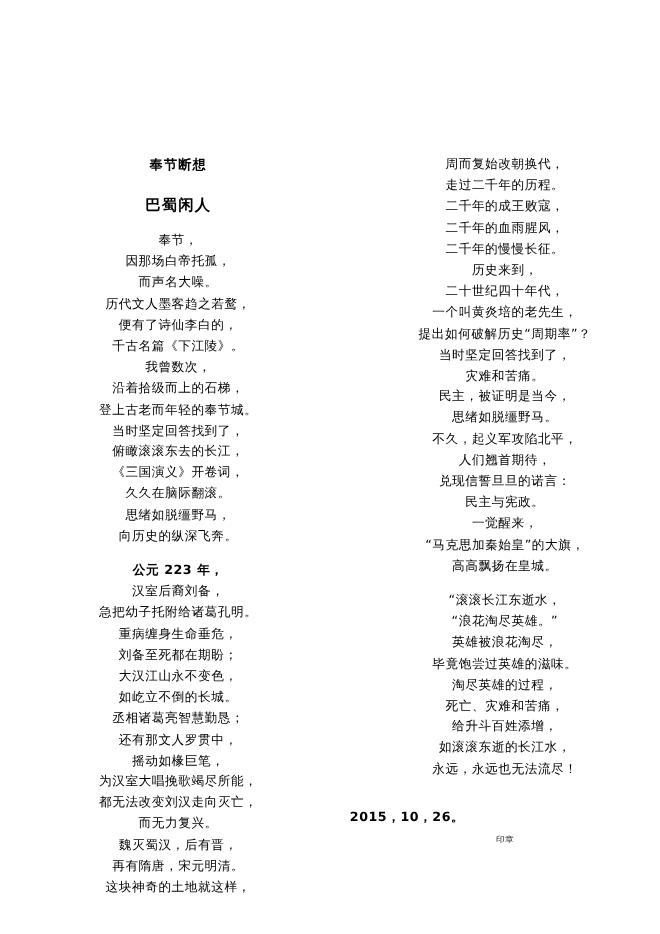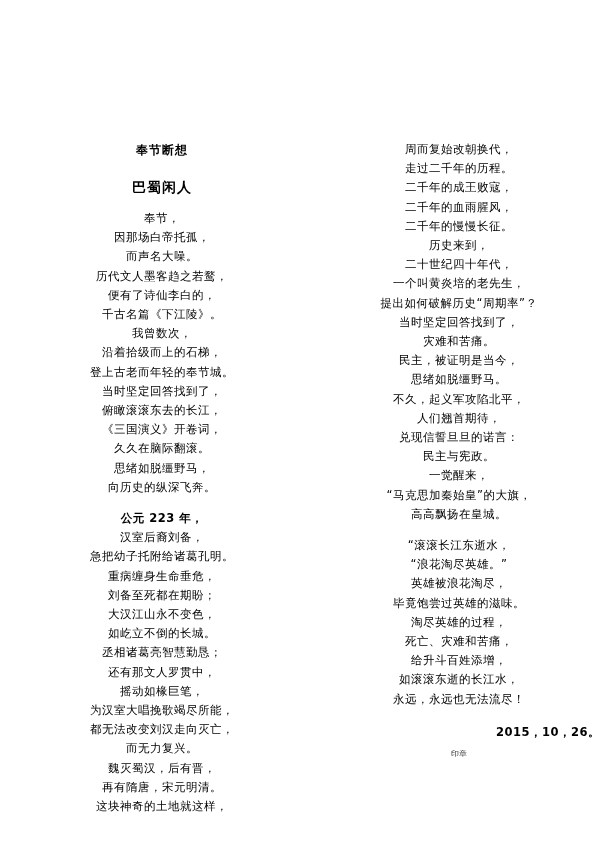--- a/index.html
+++ b/index.html
@@ -72,22 +72,22 @@
     white-space: nowrap;
     letter-spacing: 0.5px;
   }
   .line.bold {
     font-weight: bold;
   }
   .date {
     font-size: 11.5px;
     font-weight: bold;
     line-height: 19.2px;
-    text-align: right;
-    margin-top: 14px;
+    text-align: left;
+    margin-top: 24px;
     letter-spacing: 0.5px;
   }
   .seal {
     margin-top: 8px;
     text-align: center;
     font-size: 8px;
     line-height: 8px;
     color: #222;
   }
   .seal span {

